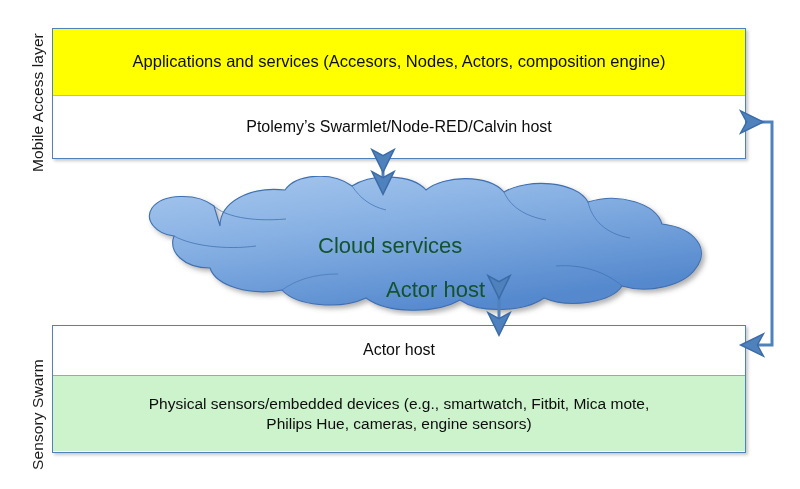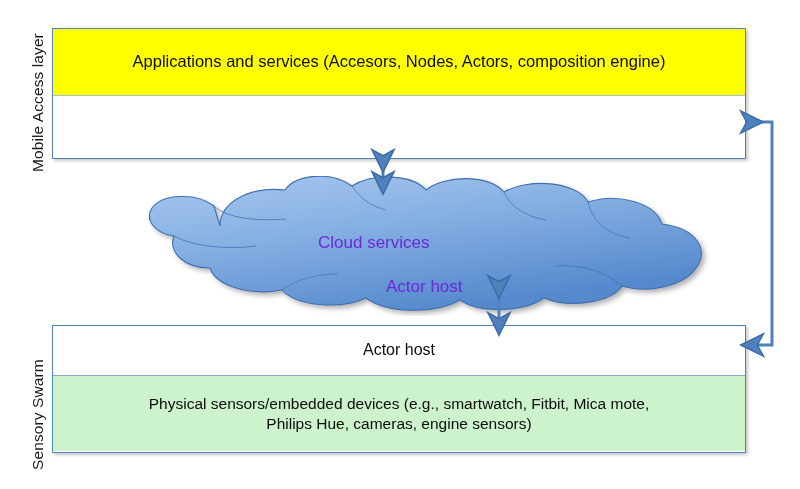--- a/index.html
+++ b/index.html
@@ -103,22 +103,22 @@
   #cloud-wrap {
     position: absolute;
     left: 100px;
     top: 176px;
     width: 610px;
     height: 140px;
   }
   #cloud-wrap svg { display: block; }
   .cloud-text {
     position: absolute;
-    color: #6d28d9;
-    font-size: 17px;
+    color: #14532d;
+    font-size: 22px;
     white-space: nowrap;
   }
   #cloud-services { left: 318px; top: 233px; }
   #cloud-actorhost { left: 386px; top: 277px; }
 
   
   #connectors {
     position: absolute;
     left: 0; top: 0;
     width: 800px; height: 489px;
@@ -129,20 +129,21 @@
 <body>
 
 <div id="canvas">
 
   <div class="side-label" id="label-mobile">Mobile Access layer</div>
 
   <div class="side-label" id="label-sensory">Sensory Swarm</div>
 
   <div class="stack" id="box-top">
     <div class="band" id="band-apps">Applications and services (Accesors, Nodes, Actors, composition engine)</div>
+    <div class="band" id="band-ptolemy">Ptolemy’s Swarmlet/Node-RED/Calvin host</div>
   </div>
 
   <div id="cloud-wrap">
     <svg width="610" height="140" viewBox="0 0 610 140" xmlns="http://www.w3.org/2000/svg">
       <defs>
         <linearGradient id="cloudGrad" x1="0" y1="0" x2="0.55" y2="1">
           <stop offset="0%" stop-color="#a8c8ee"></stop>
           <stop offset="45%" stop-color="#86b0e3"></stop>
           <stop offset="100%" stop-color="#5488cd"></stop>
         </linearGradient>

